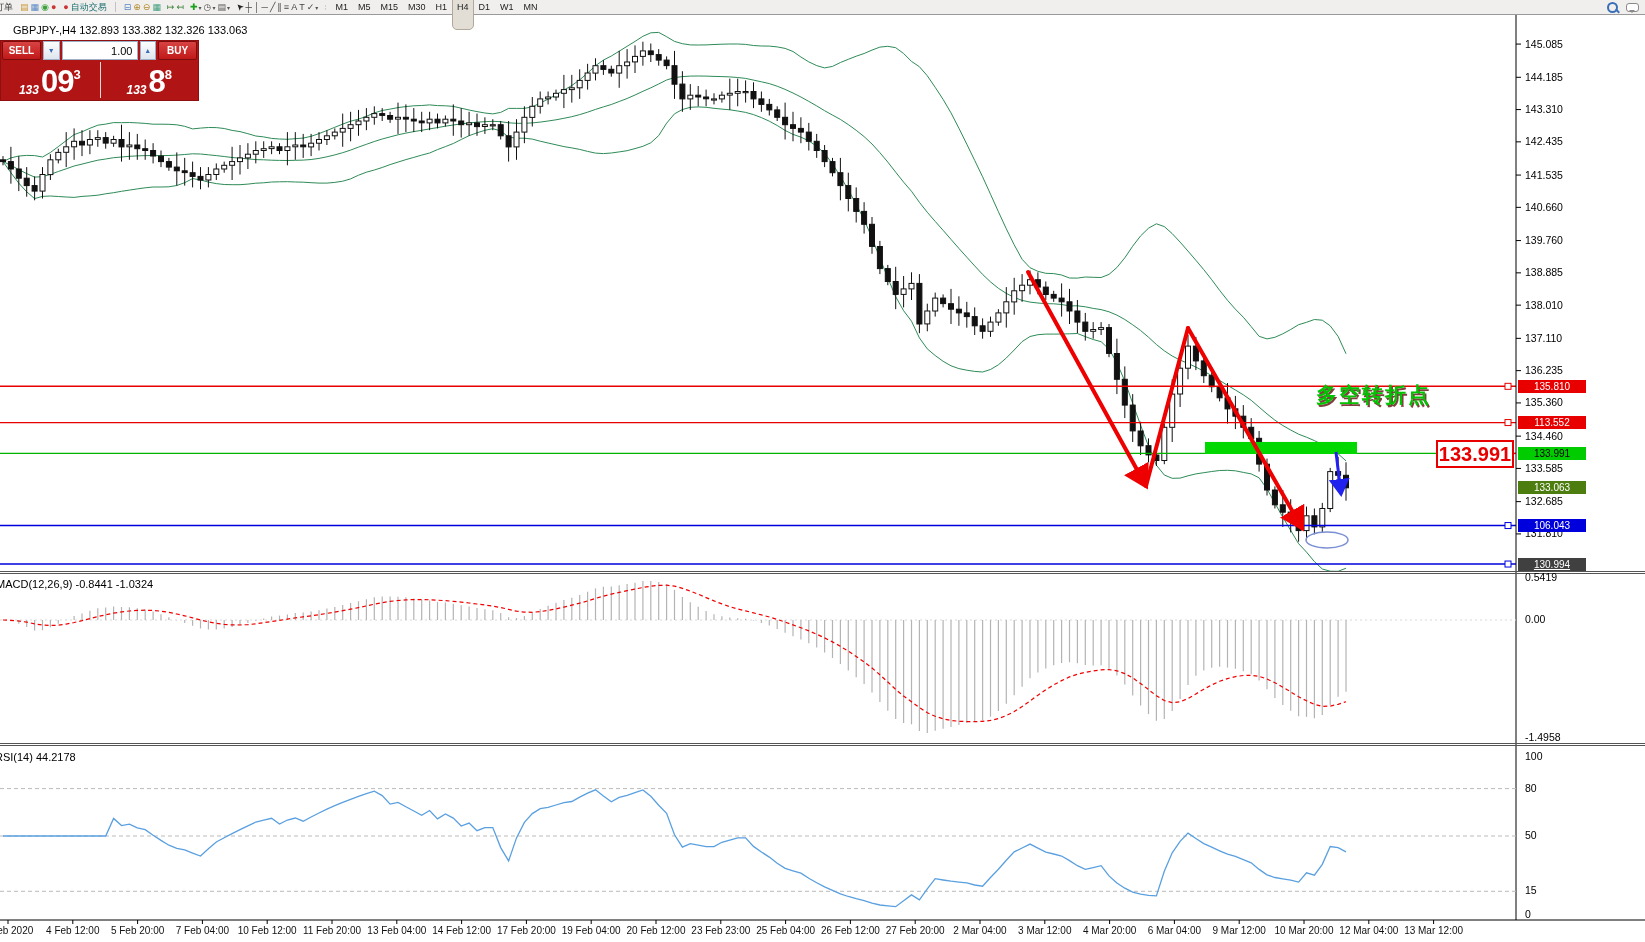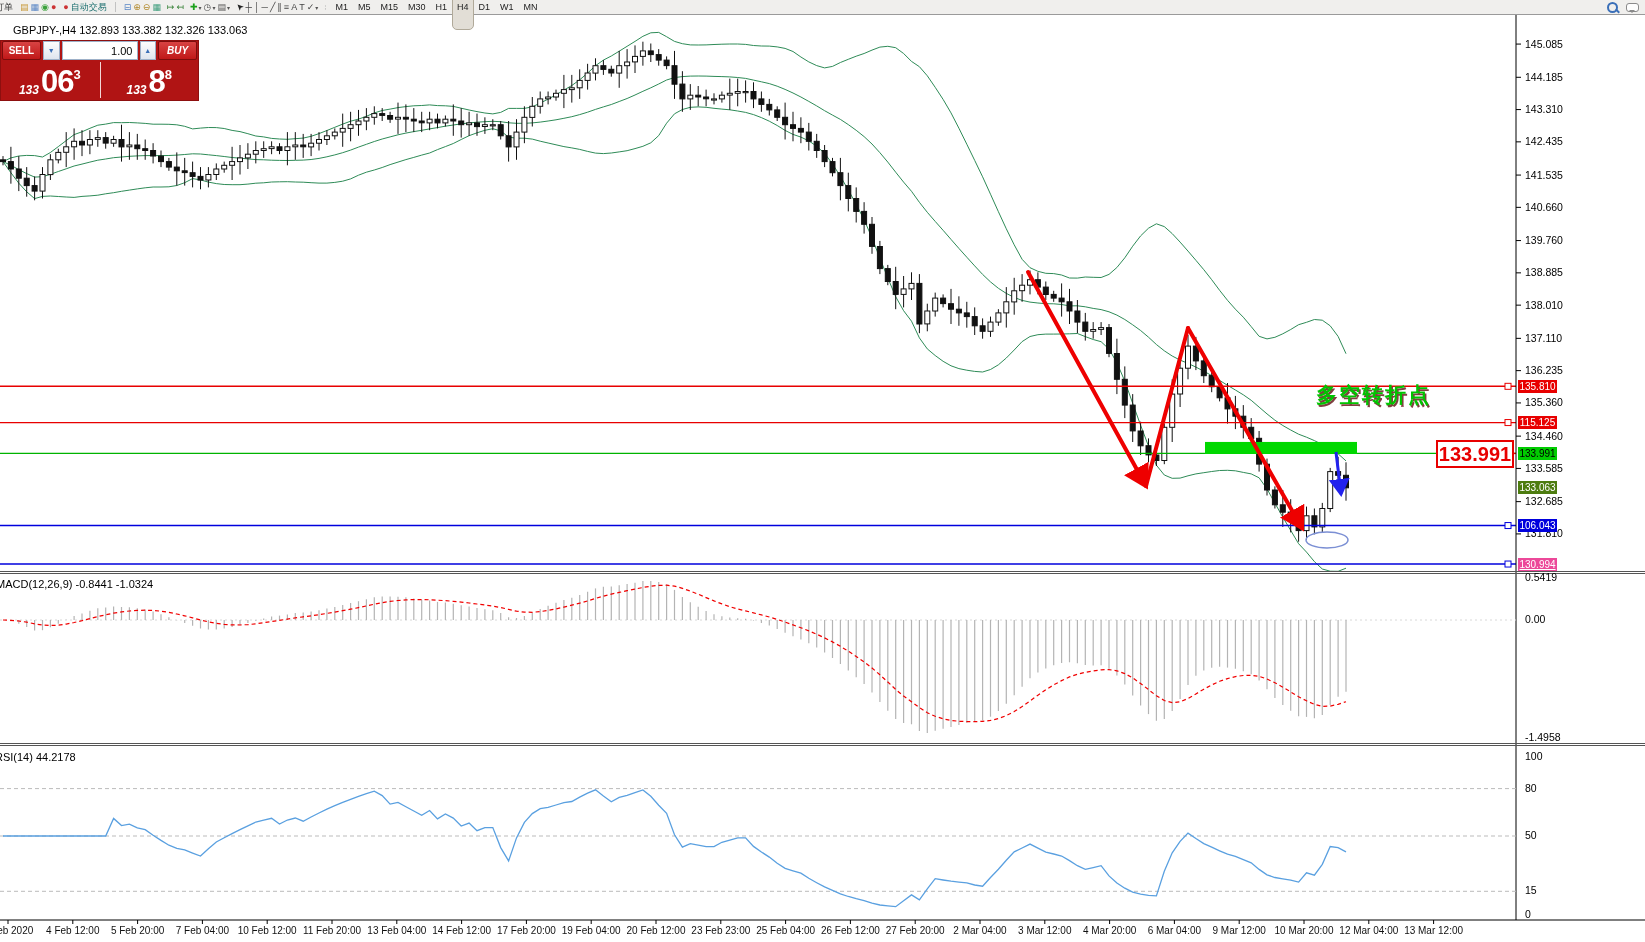--- a/index.html
+++ b/index.html
@@ -23,39 +23,39 @@
   .bubble{position:relative;width:11px;height:7px;border:1.5px solid #8a8a8a;border-radius:3px;display:inline-block;background:#fdfdfd;}
   .bubble::after{content:"";position:absolute;left:2px;top:6px;border:3px solid transparent;border-top-color:#8a8a8a;}
   
   #chart-title{position:absolute;left:13px;top:24px;font-size:11px;color:#000;z-index:20;}
   #trade-panel{position:absolute;left:0px;top:40px;width:199px;height:61px;background:#b01414;
                z-index:25;box-shadow:0 0 0 1px #8d0f0f inset;}
   #tp-row1{display:flex;align-items:stretch;height:19px;padding:1px 2px 0 2px;gap:2px;}
   .tp-btn{background:linear-gradient(#d84343,#c01818);color:#fff;font-size:10px;font-weight:bold;
           display:flex;align-items:center;justify-content:center;border:1px solid #7c0c0c;border-radius:2px;}
   #tp-sell-btn{width:43px;}
-  #tp-buy-btn{width:43px;margin-left:auto;font-style:italic;}
+  #tp-buy-btn{width:43px;margin-left:auto;}
   .tp-step{width:17px;background:linear-gradient(#fdfdfd,#dfe5ee);border:1px solid #9db0c8;
            display:flex;align-items:center;justify-content:center;color:#3a6fb8;font-size:7px;}
   #tp-vol{width:66px;background:#fff;border:1px solid #9db0c8;font-size:11px;text-align:right;
           padding:0 4px;color:#000;font-family:"Liberation Sans",sans-serif;}
   #tp-prices{display:flex;height:40px;position:relative;}
   .tp-half{width:50%;display:flex;align-items:flex-end;justify-content:center;color:#fff;padding-bottom:3px;}
   .tp-pre{font-size:12px;font-weight:bold;margin-right:2px;line-height:14px;font-style:italic;}
   .tp-big{font-size:31px;font-weight:bold;line-height:30px;letter-spacing:-1px;}
   .tp-sup{font-size:13px;font-weight:bold;line-height:26px;align-self:flex-start;margin-top:2px;}
   #tp-div{position:absolute;left:50%;top:2px;bottom:2px;width:1px;background:#f2d8d8;}
   #macd-label{position:absolute;left:-4px;top:578px;font-size:11px;color:#000;z-index:20;}
   #rsi-label{position:absolute;left:-5px;top:751px;font-size:11px;color:#000;z-index:20;}
   #turning-point{position:absolute;left:1316px;top:381px;font-size:21px;font-weight:bold;color:#00c400;
                  text-shadow:1.5px 1.5px 0 #804040;z-index:20;letter-spacing:2px;}
   #price-callout{position:absolute;left:1436px;top:440px;width:74px;height:24px;border:2px solid #e80000;
                  color:#e80000;font-size:20px;font-weight:bold;display:flex;align-items:center;justify-content:center;
                  background:#fff;z-index:22;}
-  .chip{position:absolute;left:1518px;width:39px;font-size:10px;text-align:center;padding:1px 0;z-index:21;line-height:11px;}
+  .chip{position:absolute;left:1518px;width:68px;font-size:10px;text-align:center;padding:1px 0;z-index:21;line-height:11px;}
   svg{position:absolute;left:0;top:0;z-index:10;}
 </style>
 </head>
 <body>
 
 <div id="toolbar">
   <span class="tbi cut">订单</span>
   <span id="tb-left-icons"><span class="tbi">
         <span class="g" style="color: rgb(200, 155, 60); display: inline-block;">▤</span>
       </span><span class="tbi">
@@ -785,36 +785,36 @@
   <div id="tp-row1">
     <div class="tp-btn" id="tp-sell-btn">SELL</div>
     <div class="tp-step">▼</div>
     <input id="tp-vol" value="1.00" style="">
     <div class="tp-step">▲</div>
     <div class="tp-btn" id="tp-buy-btn">BUY</div>
   </div>
   <div id="tp-prices">
     <div class="tp-half">
       <span class="tp-pre">133</span>
-      <span class="tp-big">06</span>
+      <span class="tp-big">09</span>
       <span class="tp-sup">3</span>
     </div>
     <div id="tp-div"></div>
     <div class="tp-half">
       <span class="tp-pre">133</span>
       <span class="tp-big">8</span>
       <span class="tp-sup">8</span>
     </div>
   </div>
 </div>
 
 <div id="macd-label">MACD(12,26,9) -0.8441 -1.0324</div>
 <div id="rsi-label">RSI(14) 44.2178</div>
 <div id="turning-point">多空转折点</div>
 <div id="price-callout">133.991</div>
 <div id="chips">
     <div class="chip" style="background: rgb(232, 0, 0); color: rgb(255, 255, 255); top: 379.821px;">135.810</div>
-    <div class="chip" style="background: rgb(232, 0, 0); color: rgb(255, 255, 255); top: 416.057px;">115.125</div>
+    <div class="chip" style="background: rgb(232, 0, 0); color: rgb(255, 255, 255); top: 416.057px;">113.552</div>
     <div class="chip" style="background: rgb(0, 204, 0); color: rgb(0, 0, 0); top: 446.942px;">133.991</div>
     <div class="chip" style="background: #4d7c0f; color: rgb(255, 255, 255); top: 481.185px;">133.063</div>
     <div class="chip" style="background: rgb(0, 0, 221); color: rgb(255, 255, 255); top: 519.045px;">106.043</div>
-    <div class="chip" style="background: #ec4899; color: rgb(255, 255, 255); top: 557.531px; text-decoration: underline;">130.994</div>
+    <div class="chip" style="background: #404040; color: rgb(255, 255, 255); top: 557.531px; text-decoration: underline;">130.994</div>
   </div>
 
 </body></html>

